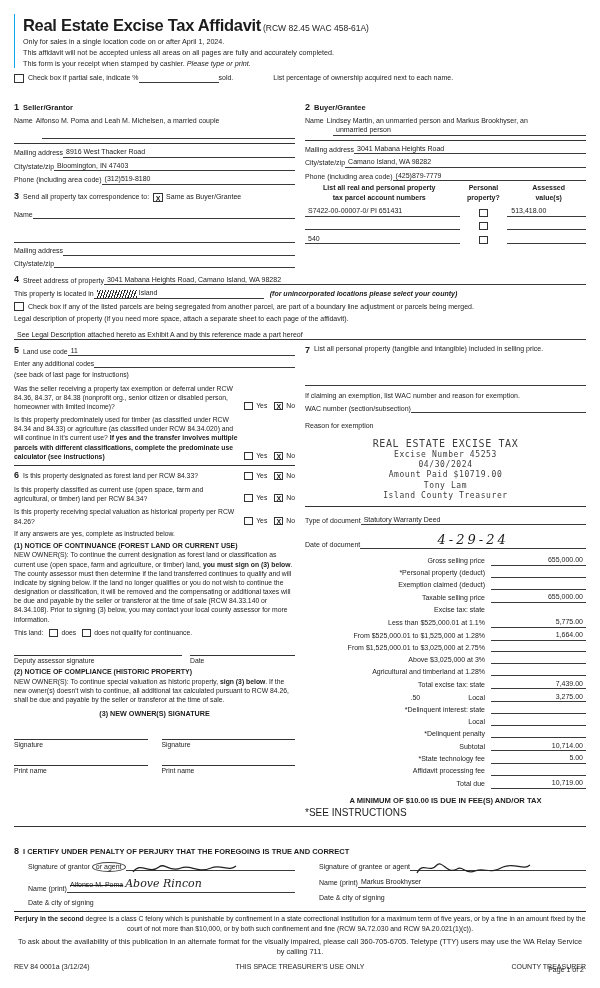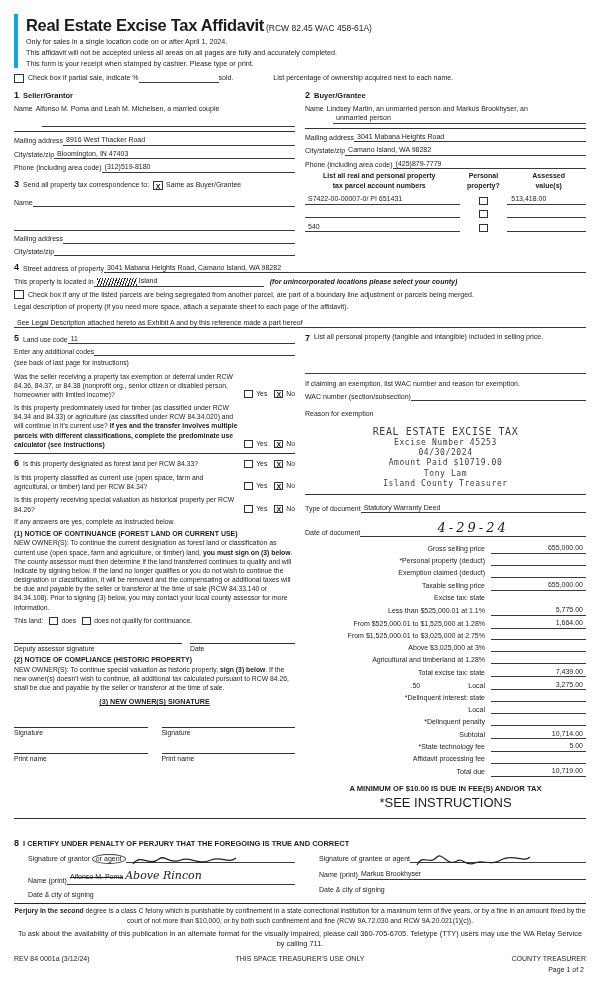--- a/index.html
+++ b/index.html
@@ -8,36 +8,36 @@
     width:600px; height:988px; position:relative;
     font-family:"Liberation Sans", sans-serif;
     font-size:7px; line-height:1.35; color:#1c1c1c;
     padding:14px 14px 0 14px; overflow:hidden;
   }
   .flex { display:flex; }
   .row { display:flex; align-items:flex-end; margin-top:3px; }
   .fill { flex:1; border-bottom:1px solid #3a3a3a; min-height:8px; padding:0 3px; white-space:nowrap; }
   .ul { border-bottom:1px solid #3a3a3a; padding:0 3px; }
   .b { font-weight:bold; }
-  .i { }
+  .i { font-style:italic; }
   .bi { font-weight:bold; font-style:italic; }
   .secnum { font-weight:bold; font-size:9px; margin-right:4px; }
   .sechead { font-weight:bold; font-size:7.5px; }
   .cb { display:inline-block; width:10px; height:9px; border:1px solid #333; background:#fff;
         text-align:center; font-size:7px; line-height:9px; font-weight:bold; vertical-align:bottom; flex:none; }
   .cb.sm { width:9px; height:8px; line-height:8px; }
   
   .hdr { display:flex; }
   .logo { width:112px; padding-right:8px; text-align:right; flex:none; }
   .logo .dept { font-size:6.5px; }
   .logo .rev { font-size:14px; font-weight:bold; letter-spacing:-0.5px; }
   .logo .st { font-size:6.5px; font-style:italic; color:#555; }
   .logo .frm { font-size:10px; font-weight:bold; color:#8b8b8b; margin-top:4px; }
   .logoswirl { display:inline-block; vertical-align:middle; }
-  .titleblk { border-left:4px solid #0ea5e9; padding-left:8px; flex:1; }
+  .titleblk { border-left:1px solid #0ea5e9; padding-left:8px; flex:1; }
   .title { font-size:16.5px; font-weight:bold; letter-spacing:-0.3px; }
   .titlercw { font-size:8.5px; font-weight:normal; }
   .sub { font-size:7.2px; margin-top:1px; }
   
   .cols { display:flex; gap:10px; }
   .col { width:50%; }
   .q { display:flex; margin-top:4px; }
   .qtext { flex:1; padding-right:4px; }
   .yn { display:flex; align-items:flex-end; gap:3px; flex:none; padding-bottom:1px; }
   .yn span.lbl { margin-right:4px; }
@@ -85,21 +85,21 @@
 </div>
 
 <div class="row" style="margin-top:5px;">
   <span class="cb"></span>
   <span style="margin-left:4px;">Check box if partial sale, indicate %</span>
   <span class="ul" style="width:80px;"></span>
   <span>sold.</span>
   <span style="margin-left:40px;">List percentage of ownership acquired next to each name.</span>
 </div>
 
-<div class="cols" style="margin-top:6px;">
+<div class="cols" style="margin-top:18px;">
   <div class="col">
     <div><span class="secnum">1</span><span class="sechead">Seller/Grantor</span></div>
     <div class="row">
         <span>Name</span>
         <span class="fill" style="border-bottom:none; white-space:normal;">Alfonso M. Poma and Leah M. Michelsen, a married couple</span>
       </div>
     <div class="row" style="margin-top:6px;">
         <span class="fill" style="margin-left:28px;"></span>
       </div>
     <div class="hr"></div>
@@ -298,21 +298,21 @@
         </div>
       <div style="flex:1;">
           <div class="hr"></div>
           <div>Date</div>
         </div>
     </div>
 
     <div class="b" style="margin-top:2px; font-size:7px;">(2) NOTICE OF COMPLIANCE (HISTORIC PROPERTY)</div>
     <div><span>NEW OWNER(S): To continue special valuation as historic property,</span> <span class="b">sign (3) below</span><span>. If the new owner(s) doesn't wish to continue, all additional tax calculated pursuant to RCW 84.26, shall be due and payable by the seller or transferor at the time of sale.</span></div>
 
-    <div class="b" style="text-align:center; margin-top:5px; font-size:7.2px;text-decoration:underline;">(3) NEW OWNER(S) SIGNATURE</div>
+    <div class="b" style="text-align:center; margin-top:5px; font-size:7.2px;">(3) NEW OWNER(S) SIGNATURE</div>
 
     <div class="flex" style="margin-top:16px; gap:14px;">
       <div style="flex:1;">
           <div class="hr"></div>
           <div>Signature</div>
         </div>
       <div style="flex:1;">
           <div class="hr"></div>
           <div>Signature</div>
         </div>
@@ -436,21 +436,21 @@
           <span class="mlabel">Affidavit processing fee</span>
           <span class="mval"></span>
         </div>
       <div class="mrow">
           <span class="mlabel">Total due</span>
           <span class="mval">10,719.00</span>
         </div>
     </div>
 
     <div class="b" style="text-align:center; margin-top:7px; font-size:7.6px;">A MINIMUM OF $10.00 IS DUE IN FEE(S) AND/OR TAX</div>
-    <div style="text-align:center; font-size:13px;">*SEE INSTRUCTIONS</div>
+    <div style="font-size:10px;">*SEE INSTRUCTIONS</div>
   </div>
 </div>
 
 <div class="hr" style="margin-top:6px;"></div>
 <div style="margin-top:18px;">
   <div><span class="secnum">8</span><span class="b" style="font-size:7.5px;">I CERTIFY UNDER PENALTY OF PERJURY THAT THE FOREGOING IS TRUE AND CORRECT</span></div>
 
   <div class="cols" style="margin-top:2px;">
 
     <div class="col" style="padding-left:14px;">

